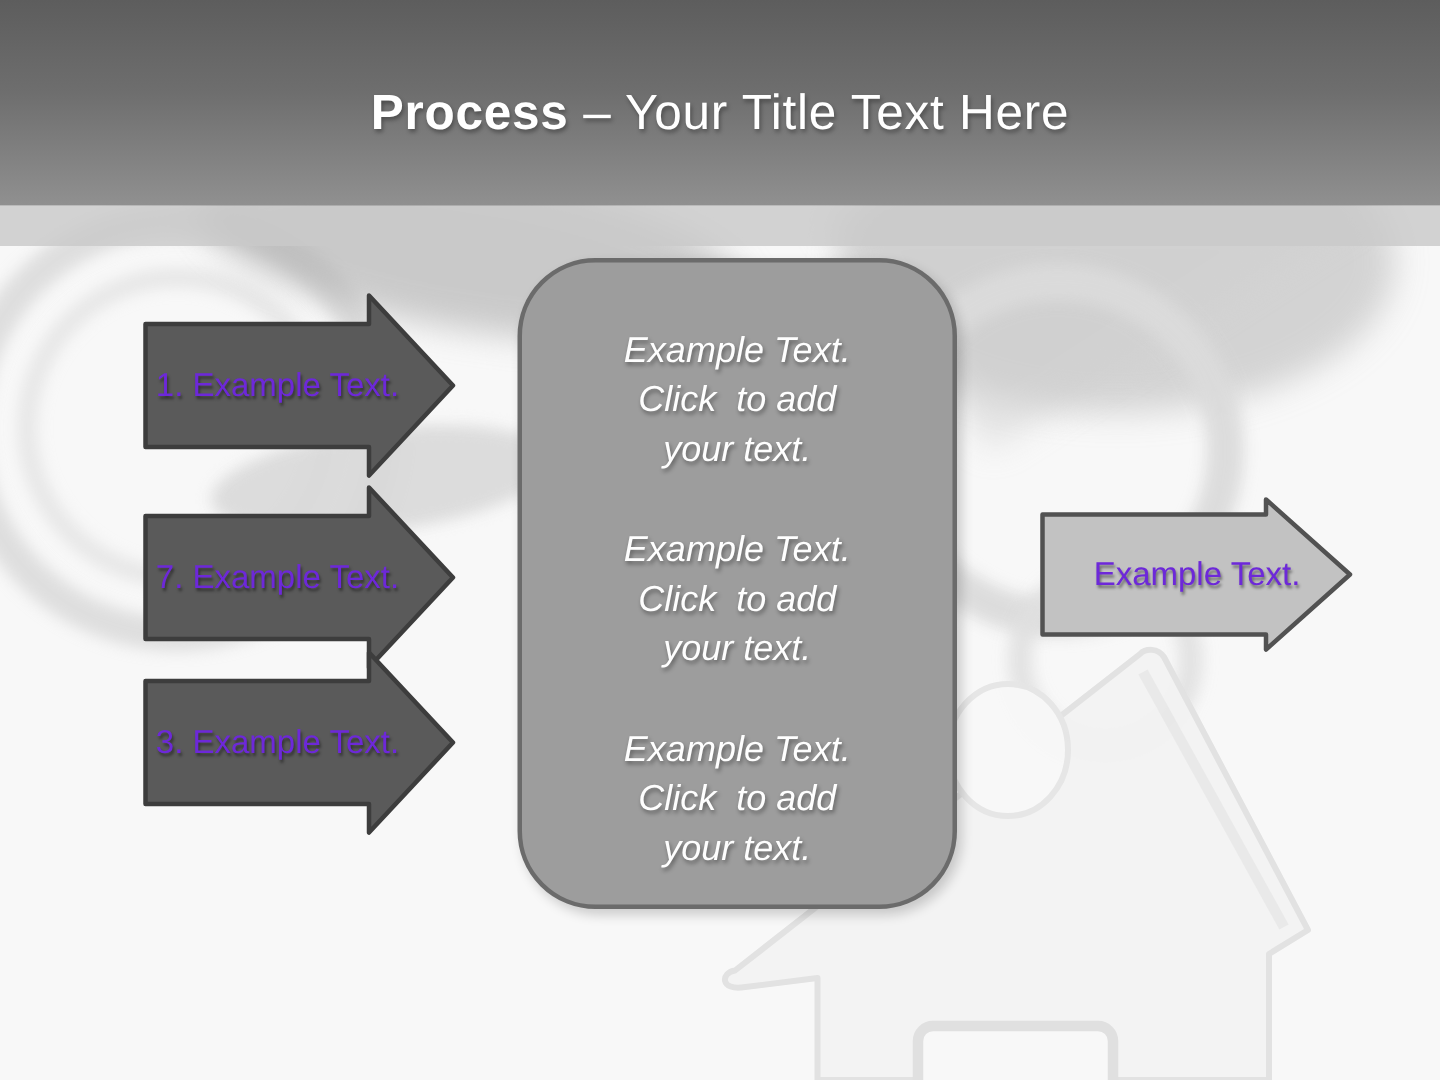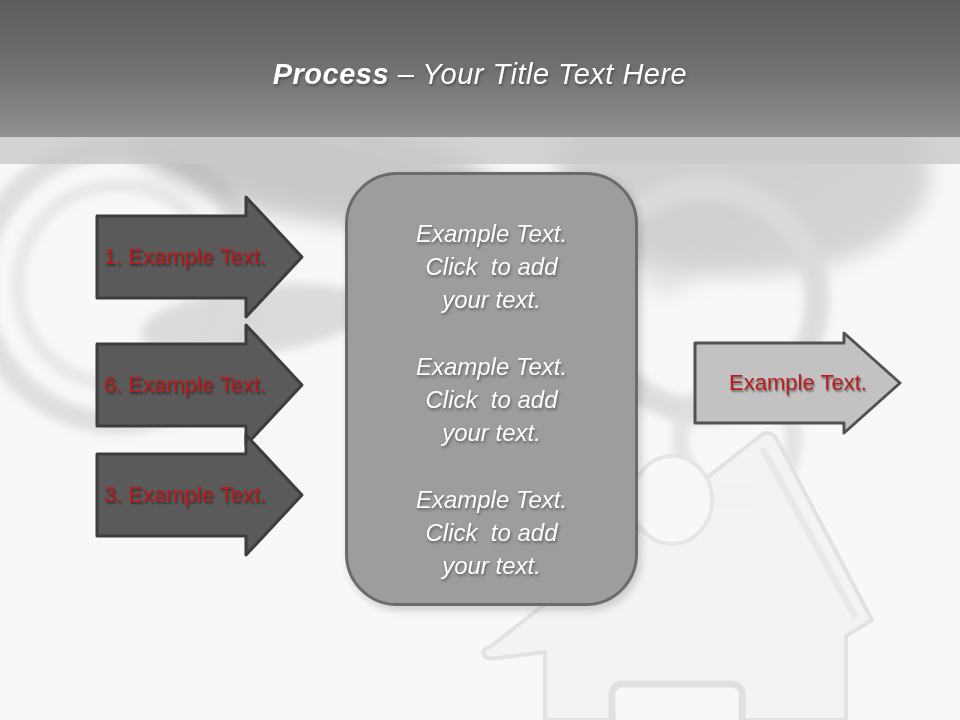--- a/index.html
+++ b/index.html
@@ -18,34 +18,34 @@
   .header{
     position:absolute;left:0;top:0;width:960px;height:137px;z-index:3;
     background:linear-gradient(to bottom,#5d5d5d 0%,#6e6e6e 45%,#909090 100%);
     display:flex;align-items:center;justify-content:center;
   }
   .header-band{
     position:absolute;left:0;top:137px;width:960px;height:27px;z-index:2;
     background:rgba(201,201,201,0.82);
   }
   .title{
-    color:#ffffff;font-size:29px;letter-spacing:.5px;
+    color:#ffffff;font-size:33px;letter-spacing:.5px;
     text-shadow:1px 2px 3px rgba(0,0,0,.35);
-    padding-top:12px;white-space:pre;font-style:italic;
+    padding-top:12px;white-space:pre;
   }
   .title .bold{font-weight:700;}
   .title .rest{font-weight:400;}
   
   .arrow-wrap{position:absolute;z-index:4;width:212px;}
   .arrow-wrap svg{display:block;}
   .arrow-label{
     position:absolute;left:0;top:0;width:100%;height:100%;
     display:flex;align-items:center;justify-content:center;
     box-sizing:border-box;
-    color:#b91c1c;font-size:22px;
+    color:#6d28d9;font-size:22px;
     text-shadow:1px 2px 2px rgba(0,0,0,.45);
     pointer-events:none;white-space:pre;
   }
   .step .arrow-label{padding-right:30px;}
   
   .center-box{
     position:absolute;left:345px;top:172px;width:293px;height:434px;z-index:4;
     box-sizing:border-box;
     background:#9d9d9d;border:3px solid #6b6b6b;border-radius:52px;
     box-shadow:3px 4px 8px rgba(0,0,0,.18);
@@ -107,21 +107,21 @@
     <svg width="212" height="126" viewBox="0 0 212 126">
       <polygon points="3,22 152,22 152,3 208,63 152,123 152,104 3,104" fill="#5a5a5a" stroke="#3d3d3d" stroke-width="3" stroke-linejoin="round"></polygon>
     </svg>
     <div class="arrow-label">1. Example Text.</div>
   </div>
 
   <div class="arrow-wrap step" style="left:94px;top:322px;height:126px;">
     <svg width="212" height="126" viewBox="0 0 212 126">
       <polygon points="3,22 152,22 152,3 208,63 152,123 152,104 3,104" fill="#5a5a5a" stroke="#3d3d3d" stroke-width="3" stroke-linejoin="round"></polygon>
     </svg>
-    <div class="arrow-label">6. Example Text.</div>
+    <div class="arrow-label">7. Example Text.</div>
   </div>
 
   <div class="arrow-wrap step" style="left:94px;top:432px;height:126px;">
     <svg width="212" height="126" viewBox="0 0 212 126">
       <polygon points="3,22 152,22 152,3 208,63 152,123 152,104 3,104" fill="#5a5a5a" stroke="#3d3d3d" stroke-width="3" stroke-linejoin="round"></polygon>
     </svg>
     <div class="arrow-label">3. Example Text.</div>
   </div>
 
   <div class="center-box">

